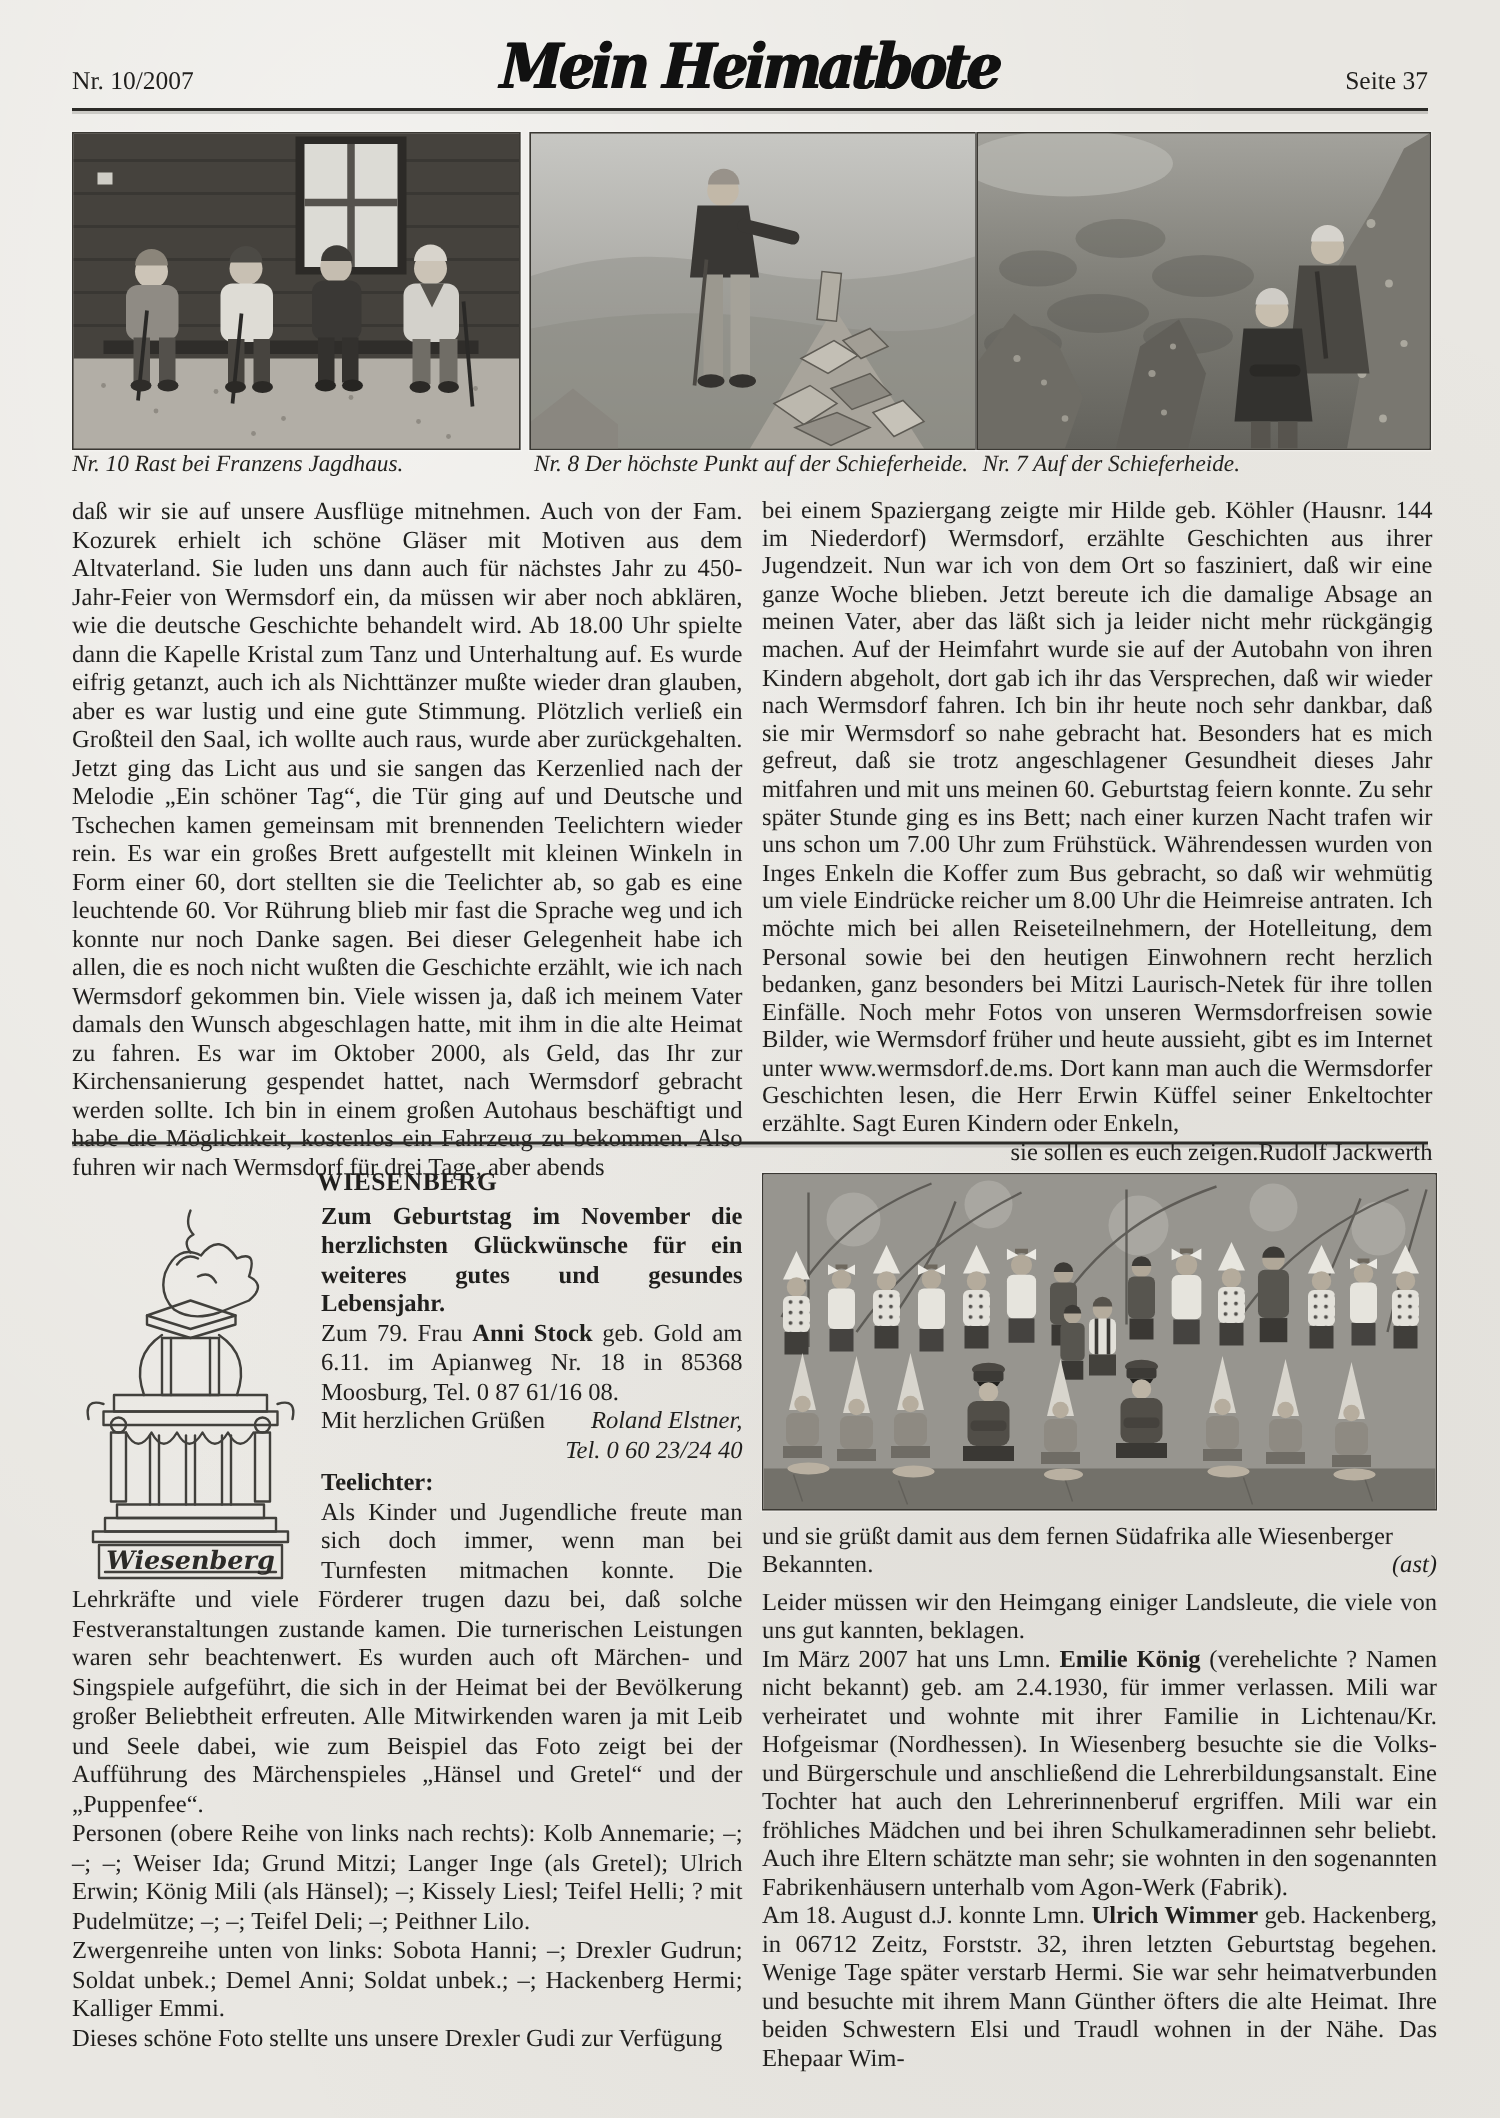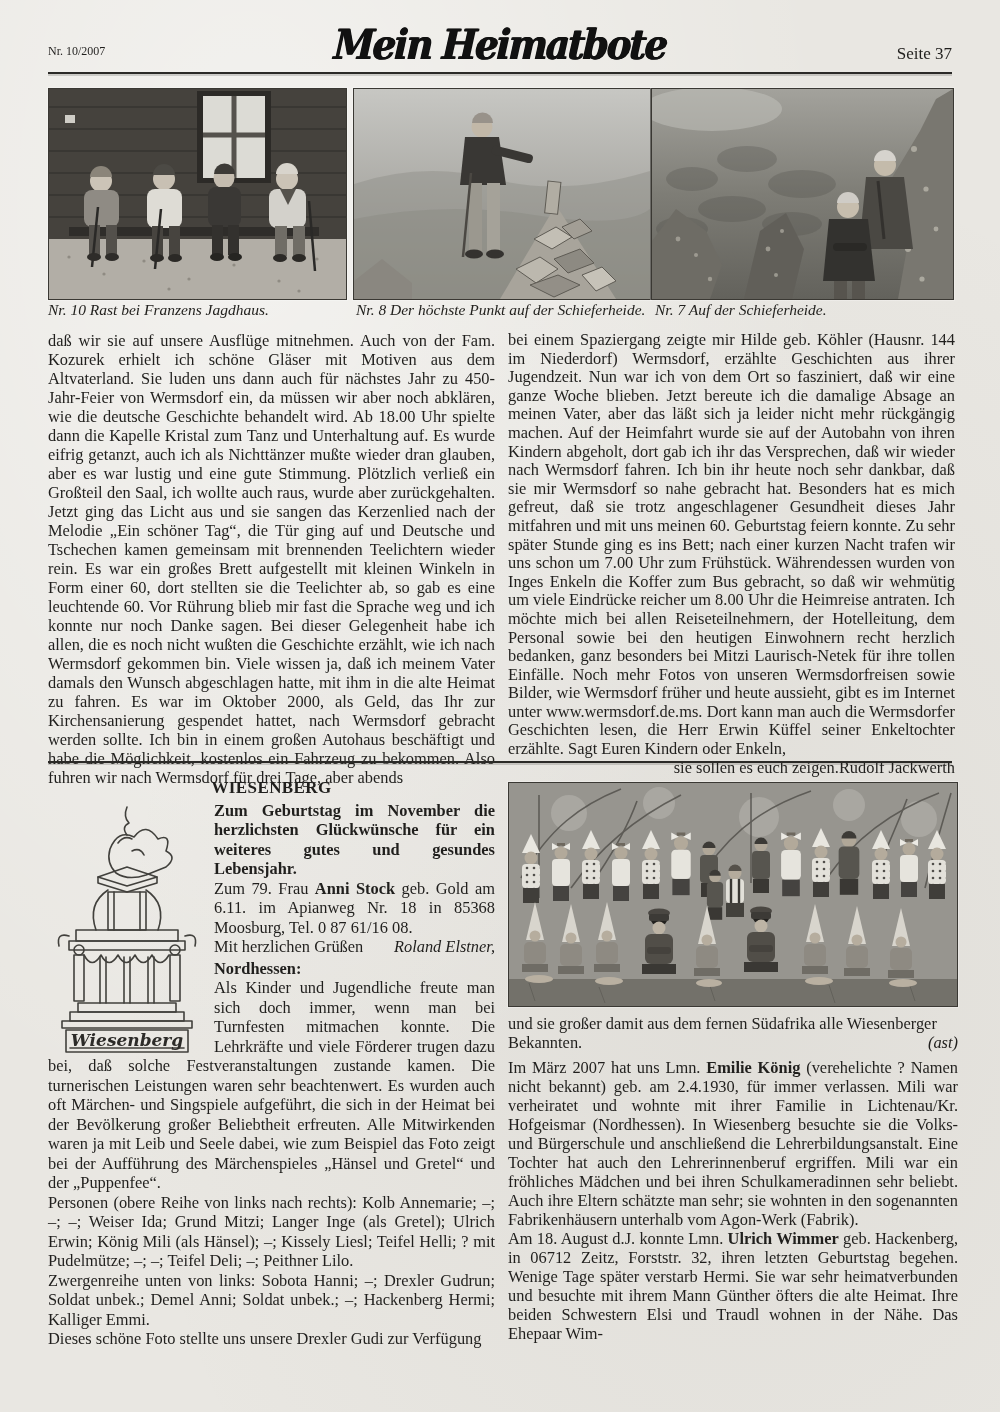--- a/index.html
+++ b/index.html
@@ -4,21 +4,21 @@
 <style>
   html,body{margin:0;padding:0;background:#c9c7c2;}
   .page{
     position:relative;width:1000px;height:1412px;margin:0 auto;
     background:
       radial-gradient(ellipse at 25% 15%, rgba(255,255,255,.45), rgba(255,255,255,0) 55%),
       radial-gradient(ellipse at 75% 70%, rgba(110,105,95,.07), rgba(110,105,95,0) 60%),
       #e9e7e2;
     font-family:"Liberation Serif", serif;color:#201f1d;overflow:hidden;
   }
-  .hdr-issue{position:absolute;left:48px;top:44px;font-size:12px;}
+  .hdr-issue{position:absolute;left:48px;top:44px;font-size:17px;}
   .hdr-page{position:absolute;right:48px;top:44px;font-size:17px;}
   .masthead{
     position:absolute;left:0;right:0;top:22px;text-align:center;
     font-family:"DejaVu Serif", serif;font-weight:bold;font-style:italic;
     font-size:37px;letter-spacing:-2px;color:#111;
     transform:scaleY(1.12) skewX(-3deg);
     text-shadow:0.7px 0 #111, -0.5px 0 #111;
   }
   .rule{position:absolute;left:48px;width:904px;height:2px;background:#2b2a27;box-shadow:0 2px 0 rgba(40,38,34,.18);}
   .rule1{top:72px;}
@@ -274,21 +274,22 @@
         </g>
         <text x="79" y="241" text-anchor="middle" font-family="DejaVu Serif, serif" font-weight="bold" font-style="italic" font-size="17" fill="#2c2b28">Wiesenberg</text>
       </svg>
     </div>
     <p class="b">Zum Geburtstag im November die herzlichsten Glückwünsche für ein weiteres gutes und gesundes Lebensjahr.</p>
     <p><span>Zum 79. Frau </span><span class="b">Anni Stock</span><span> geb. Gold am 6.11. im Apianweg Nr. 18 in 85368 Moosburg, Tel. 0 87 61/16 08.</span></p>
     <div class="regards-row">
       <span>Mit herzlichen Grüßen</span>
       <span class="i">Roland Elstner,</span>
     </div>
-    <div class="subhead">Nordhessen:</div>
+    <div class="right-align i">Tel. 0 60 23/24 40</div>
+    <div class="subhead">Teelichter:</div>
     <p>Als Kinder und Jugendliche freute man sich doch immer, wenn man bei Turnfesten mitmachen konnte. Die Lehrkräfte und viele Förderer trugen dazu bei, daß solche Festveranstaltungen zustande kamen. Die turnerischen Leistungen waren sehr beachtenwert. Es wurden auch oft Märchen- und Singspiele aufgeführt, die sich in der Heimat bei der Bevölkerung großer Beliebtheit erfreuten. Alle Mitwirkenden waren ja mit Leib und Seele dabei, wie zum Beispiel das Foto zeigt bei der Aufführung des Märchenspieles „Hänsel und Gretel“ und der „Puppenfee“.</p>
     <p>Personen (obere Reihe von links nach rechts): Kolb Annemarie; –; –; –; Weiser Ida; Grund Mitzi; Langer Inge (als Gretel); Ulrich Erwin; König Mili (als Hänsel); –; Kissely Liesl; Teifel Helli; ? mit Pudelmütze; –; –; Teifel Deli; –; Peithner Lilo.</p>
     <p>Zwergenreihe unten von links: Sobota Hanni; –; Drexler Gudrun; Soldat unbek.; Demel Anni; Soldat unbek.; –; Hackenberg Hermi; Kalliger Emmi.</p>
     <p>Dieses schöne Foto stellte uns unsere Drexler Gudi zur Verfügung</p>
   </div>
 
   <div class="sec-right">
     <div class="gphoto">
       <svg width="448" height="223" viewBox="0 0 448 223">
         <defs>
@@ -397,24 +398,25 @@
         <use href="#hood" transform="translate(392,148)"></use>
         <g fill="#b9b0a1">
           <ellipse cx="30" cy="196" rx="14" ry="4"></ellipse>
             <ellipse cx="100" cy="198" rx="14" ry="4"></ellipse>
           <ellipse cx="200" cy="200" rx="13" ry="4"></ellipse>
             <ellipse cx="310" cy="198" rx="14" ry="4"></ellipse>
           <ellipse cx="394" cy="200" rx="14" ry="4"></ellipse>
         </g>
       </svg>
     </div>
-    <p>und sie großer damit aus dem fernen Südafrika alle Wiesenberger</p>
+    <p>und sie grüßt damit aus dem fernen Südafrika alle Wiesenberger</p>
     <div class="credit-row">
       <span>Bekannten.</span>
       <span class="i">(ast)</span>
     </div>
     <div class="deaths">
+      <p>Leider müssen wir den Heimgang einiger Landsleute, die viele von uns gut kannten, beklagen.</p>
       <p><span>Im März 2007 hat uns Lmn. </span><span class="b">Emilie König</span><span> (verehelichte ? Namen nicht bekannt) geb. am 2.4.1930, für immer verlassen. Mili war verheiratet und wohnte mit ihrer Familie in Lichtenau/Kr. Hofgeismar (Nordhessen). In Wiesenberg besuchte sie die Volks- und Bürgerschule und anschließend die Lehrerbildungsanstalt. Eine Tochter hat auch den Lehrerinnenberuf ergriffen. Mili war ein fröhliches Mädchen und bei ihren Schulkameradinnen sehr beliebt. Auch ihre Eltern schätzte man sehr; sie wohnten in den sogenannten Fabrikenhäusern unterhalb vom Agon-Werk (Fabrik).</span></p>
       <p><span>Am 18. August d.J. konnte Lmn. </span><span class="b">Ulrich Wimmer</span><span> geb. Hackenberg, in 06712 Zeitz, Forststr. 32, ihren letzten Geburtstag begehen. Wenige Tage später verstarb Hermi. Sie war sehr heimatverbunden und besuchte mit ihrem Mann Günther öfters die alte Heimat. Ihre beiden Schwestern Elsi und Traudl wohnen in der Nähe. Das Ehepaar Wim-</span></p>
     </div>
   </div>
 
 </div>
 
 </body></html>

